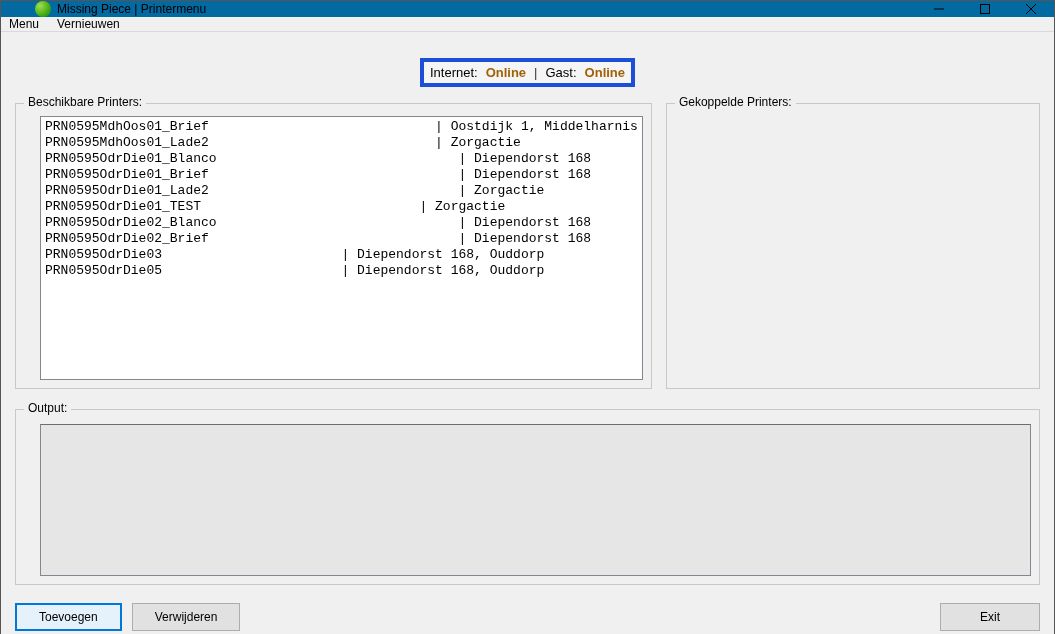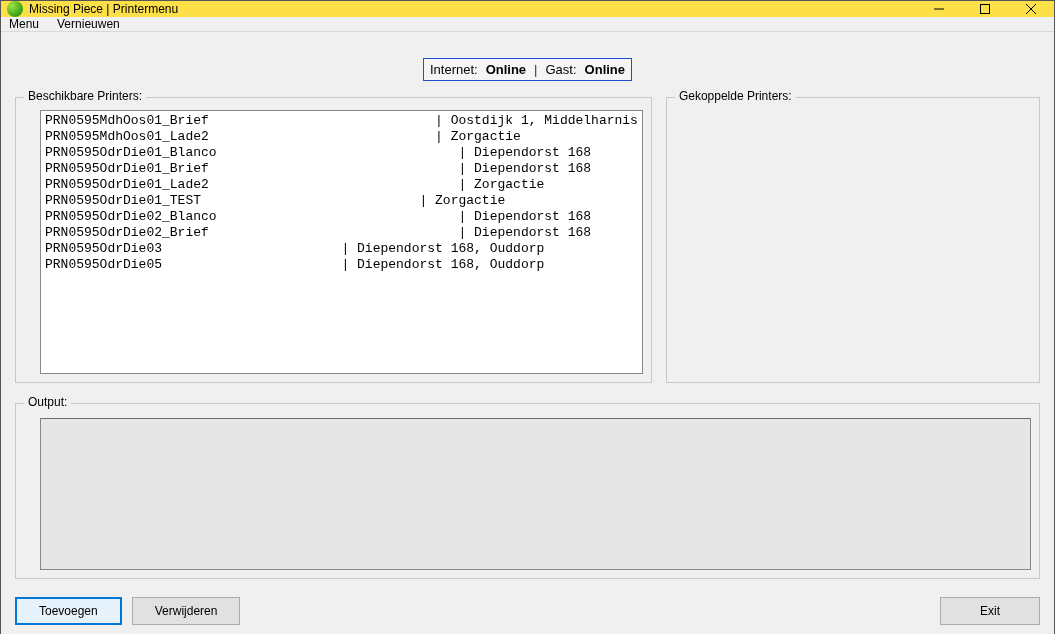--- a/index.html
+++ b/index.html
@@ -14,24 +14,25 @@
   }
   .window {
     width: 1055px; height: 634px;
     border: 1px solid #555;
     background: #fff;
     display: flex;
     flex-direction: column;
   }
   .titlebar {
     height: 24px;
-    background: #fde047;
+    background: #0369a1;
     display: flex;
     align-items: center;
     border-bottom: 0;
+    padding-left: 28px;
   }
   .titlebar .app-icon {
     width: 16px; height: 16px;
     margin: 0 6px;
     border-radius: 50%;
     background: radial-gradient(circle at 30% 30%, #9ee24a, #37a10f 70%);
     display: inline-block;
   }
   .titlebar .title {
     font-size: 12px;
@@ -71,29 +72,29 @@
     display: flex;
     flex-direction: column;
   }
   .status-row {
     display: flex;
     justify-content: center;
     margin-top: 26px;
     margin-bottom: 16px;
   }
   .status-box {
-    border: 1px solid #1d4ed8;
+    border: 4px solid #1d4ed8;
     background: #f5f5f5;
     padding: 3px 6px;
     font-size: 13px;
     display: flex;
     align-items: flex-end;
     gap: 8px;
   }
-  .status-box .online { color: #000000; font-weight: 600; }
+  .status-box .online { color: #a16207; font-weight: 600; }
   .status-box .sep { color: #333; }
   .two-col {
     display: flex;
     gap: 14px;
   }
   .groupbox {
     position: relative;
     border: 1px solid #c8c8c8;
     background: #f0f0f0;
     padding: 12px 8px 8px 24px;

